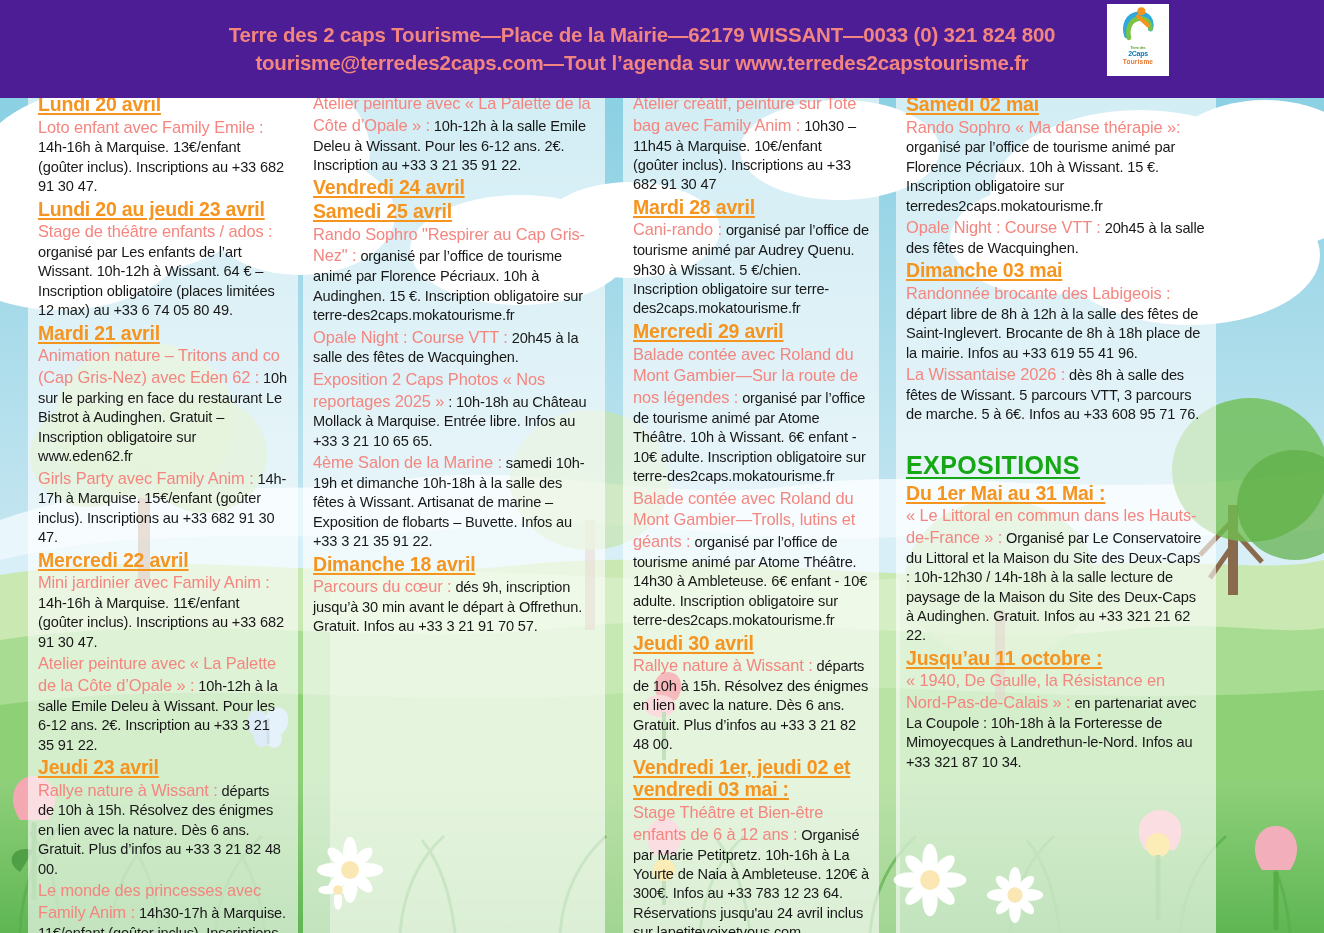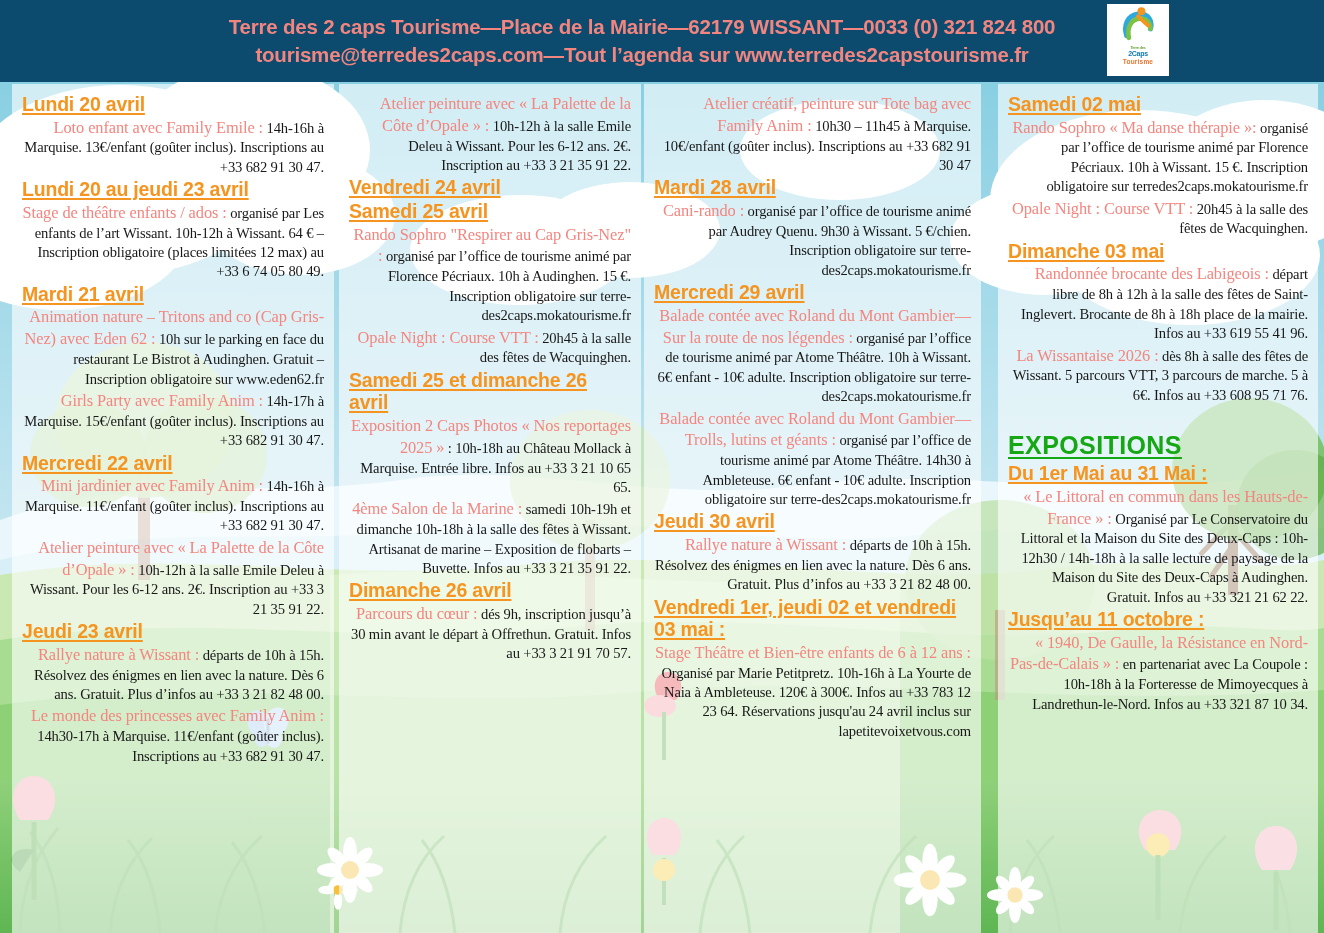--- a/index.html
+++ b/index.html
@@ -10,22 +10,22 @@
     overflow:hidden;
     position:relative;
   }
 
   
   #scene { position:absolute; inset:0; z-index:0; }
   #scene svg { display:block; width:1324px; height:933px; }
 
   
   .header-band {
-    position:absolute; left:0; top:0; width:1324px; height:82px;
-    background:#0c4a6e; z-index:5;
+    position:absolute; left:0; top:0; width:1324px; height:98px;
+    background:#4c1d95; z-index:5;
     display:flex; align-items:center; justify-content:center;
   }
   .header-inner {
     width:100%; height:100%;
     display:flex; align-items:center; justify-content:center;
     position:relative;
   }
   .header-text {
     text-align:center;
     color:#f2857f;
@@ -60,45 +60,44 @@
   #columns {
     position:absolute; left:0; top:84px; width:1324px; height:849px;
     z-index:4;
     display:flex; gap:0;
   }
   .col {
     background:rgba(255,255,255,0.62);
     padding:8px 10px 10px 10px;
     overflow:hidden;
   }
-  .col-1 { width:322px; margin-left:12px; }
+  .col-1 { width:270px; margin-left:28px; }
   .col-2 { width:302px; margin-left:5px; }
-  .col-3 { width:337px; margin-left:3px; }
+  .col-3 { width:256px; margin-left:18px; }
   .col-4 { width:320px; margin-left:17px; }
 
   
   .date {
     color:#f5941f;
     font-size:19.5px;
     font-weight:700;
     line-height:1.16;
     text-decoration:underline;
     text-decoration-thickness:1.5px;
     text-underline-offset:2px;
     margin-top:1px;
     letter-spacing:-0.2px;
   }
   .entry {
     font-size:14.6px;
     line-height:1.33;
     color:#1a1a1a;
     margin-top:1px;
     letter-spacing:-0.15px;
-    text-align:right;
-    font-family:Liberation Serif, serif;
+    text-align:left;
   }
   .entry .ttl {
     color:#f4857f;
     font-size:16.4px;
     font-weight:400;
     letter-spacing:-0.1px;
   }
   .entry .body { color:#181818; }
 
   .expo-title {
@@ -315,24 +314,23 @@
       <div class="date">Jeudi 23 avril</div>
       <p class="entry"><span class="ttl">Rallye nature à Wissant :</span><span class="body"> départs de 10h à 15h. Résolvez des énigmes en lien avec la nature.  Dès 6 ans. Gratuit. Plus d’infos au +33 3 21 82 48 00.</span></p>
       <p class="entry"><span class="ttl">Le monde des princesses avec Family Anim :</span><span class="body"> 14h30-17h à Marquise. 11€/enfant (goûter inclus). Inscriptions au +33 682 91 30 47.</span></p>
     </div>
   <div class="col col-2">
       <p class="entry"><span class="ttl">Atelier peinture avec « La Palette de la Côte d’Opale » :</span><span class="body"> 10h-12h à la salle Emile Deleu à Wissant. Pour les 6-12 ans. 2€. Inscription au +33 3 21 35 91 22.</span></p>
       <div class="date">Vendredi 24 avril</div>
       <div class="date">Samedi 25 avril</div>
       <p class="entry"><span class="ttl">Rando Sophro "Respirer au Cap Gris-Nez" :</span><span class="body"> organisé par l’office de tourisme animé par Florence Pécriaux. 10h à Audinghen. 15 €. Inscription obligatoire sur terre-des2caps.mokatourisme.fr</span></p>
       <p class="entry"><span class="ttl">Opale Night : Course VTT :</span><span class="body"> 20h45 à la salle des fêtes de Wacquinghen.</span></p>
-      <div class="date">Samedi 25 et dimanche 26 avril</div>
       <p class="entry"><span class="ttl">Exposition 2 Caps Photos « Nos reportages 2025 »</span><span class="body"> : 10h-18h au Château Mollack à Marquise. Entrée libre. Infos au +33 3 21 10 65 65.</span></p>
       <p class="entry"><span class="ttl">4ème Salon de la Marine :</span><span class="body"> samedi 10h-19h et dimanche 10h-18h à la salle des fêtes à Wissant. Artisanat de marine – Exposition de flobarts – Buvette. Infos au +33 3 21 35 91 22.</span></p>
-      <div class="date">Dimanche 26 avril</div>
+      <div class="date">Dimanche 18 avril</div>
       <p class="entry"><span class="ttl">Parcours du cœur :</span><span class="body"> dés 9h, inscription jusqu’à 30 min avant le départ à Offrethun. Gratuit. Infos au +33 3 21 91 70 57.</span></p>
     </div>
   <div class="col col-3">
       <p class="entry"><span class="ttl">Atelier créatif, peinture sur Tote bag avec Family Anim :</span><span class="body"> 10h30 – 11h45 à Marquise. 10€/enfant (goûter inclus). Inscriptions au +33 682 91 30 47</span></p>
       <div class="date">Mardi 28 avril</div>
       <p class="entry"><span class="ttl">Cani-rando :</span><span class="body"> organisé par l’office de tourisme animé par Audrey Quenu. 9h30 à Wissant. 5 €/chien. Inscription obligatoire sur terre-des2caps.mokatourisme.fr</span></p>
       <div class="date">Mercredi 29 avril</div>
       <p class="entry"><span class="ttl">Balade contée avec Roland du Mont Gambier—Sur la route de nos légendes :</span><span class="body"> organisé par l’office de tourisme animé par Atome Théâtre. 10h à Wissant. 6€ enfant - 10€ adulte. Inscription obligatoire sur terre-des2caps.mokatourisme.fr</span></p>
       <p class="entry"><span class="ttl">Balade contée avec Roland du Mont Gambier—Trolls, lutins et géants :</span><span class="body"> organisé par l’office de tourisme animé par Atome Théâtre. 14h30 à Ambleteuse. 6€ enfant - 10€ adulte. Inscription obligatoire sur terre-des2caps.mokatourisme.fr</span></p>
       <div class="date">Jeudi 30 avril</div>

